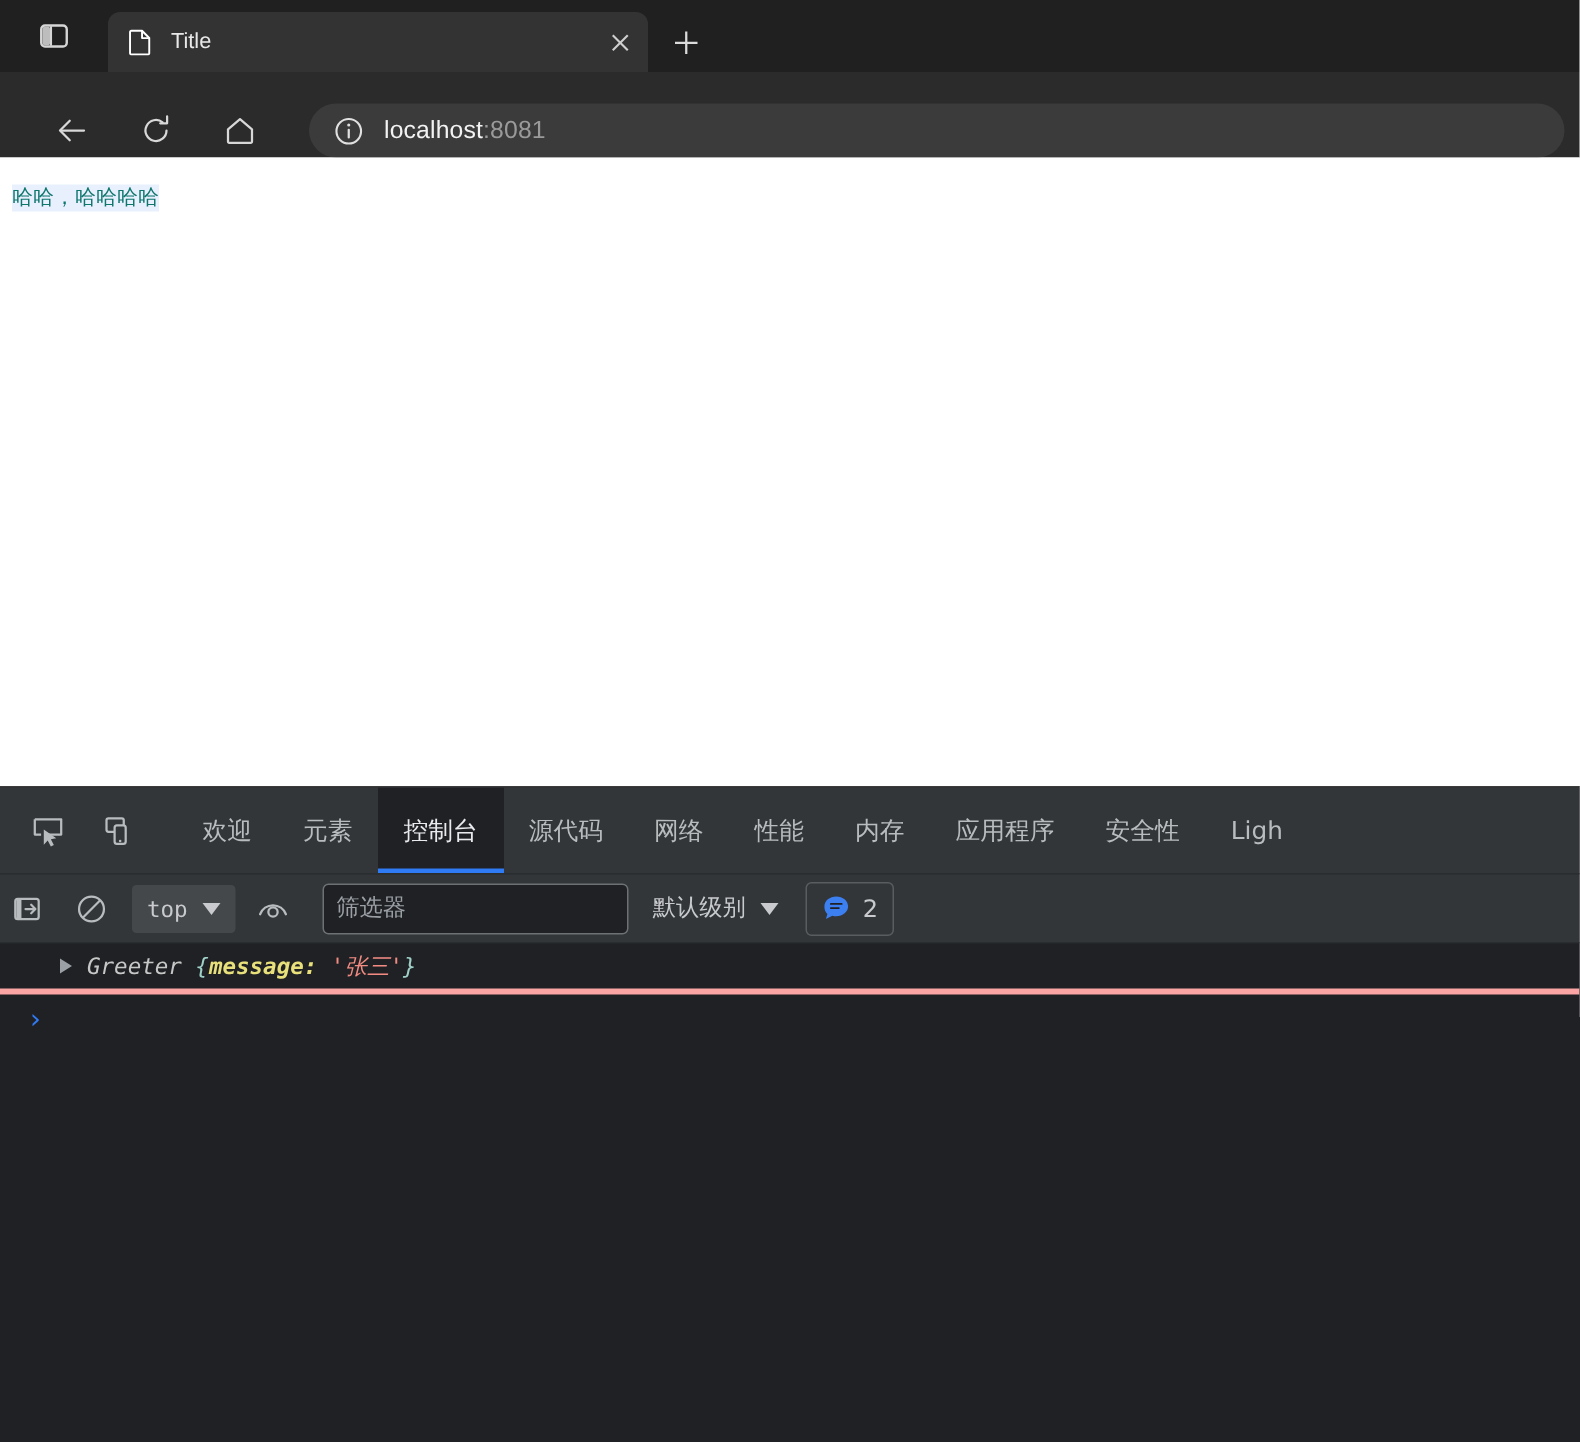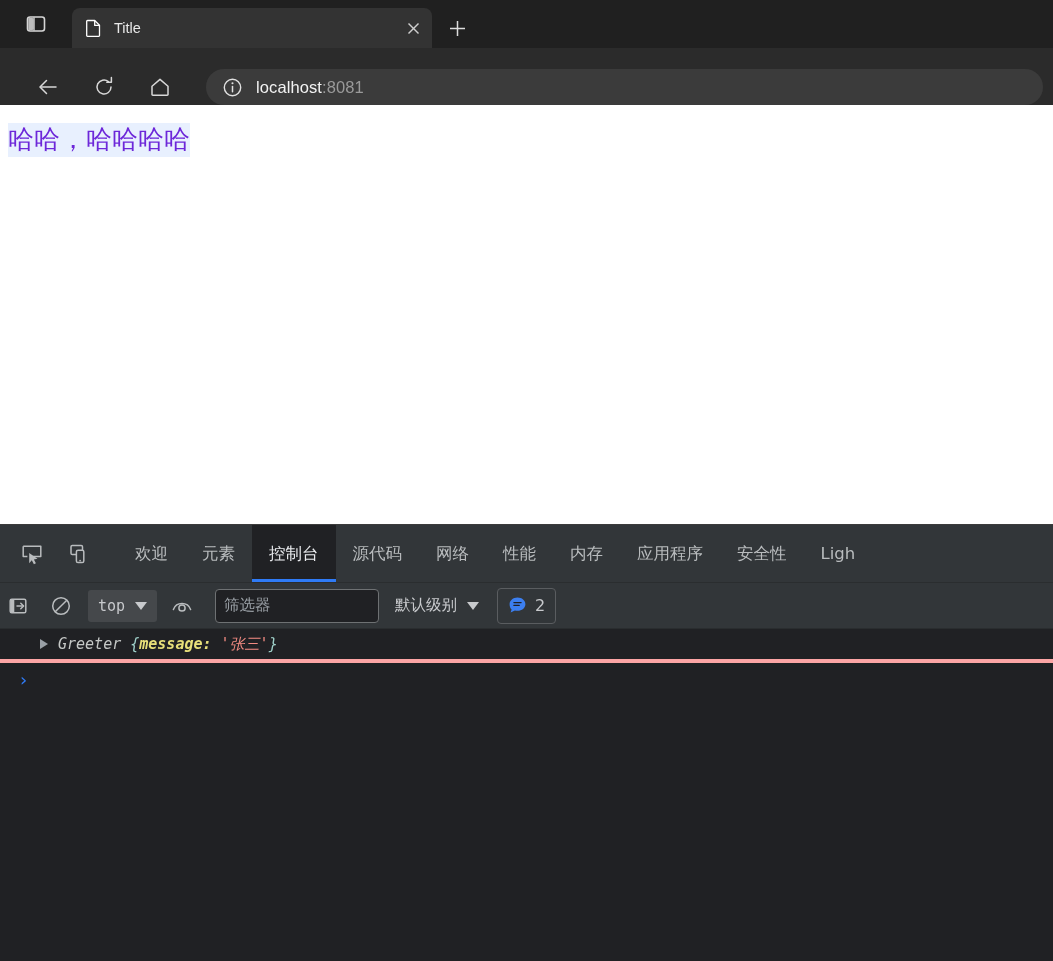--- a/index.html
+++ b/index.html
@@ -123,22 +123,22 @@
 
   
   .viewport {
     background: #ffffff;
     flex: 0 0 auto;
     height: 419px;
     overflow: hidden;
     position: relative;
   }
   .page-text {
-    font-size: 26px;
-    color: #6d28d9;
+    font-size: 14px;
+    color: #0f766e;
     margin: 18px 0 0 8px;
     line-height: 1.3;
     font-family: "DejaVu Sans", "Liberation Sans", sans-serif;
     display: inline-block;
     background: #e8f0fe;
   }
 
   
   .devtools {
     flex: 1 1 auto;
@@ -221,21 +221,21 @@
     margin-right: 10px;
     font-family: "DejaVu Sans Mono", "Liberation Mono", monospace;
   }
   .caret {
     width: 0; height: 0;
     border-left: 6px solid transparent;
     border-right: 6px solid transparent;
     border-top: 8px solid #c8cacd;
   }
   .filter-input {
-    width: 164px;
+    width: 204px;
     height: 34px;
     background: #202124;
     border: 1px solid #6e7173;
     border-radius: 4px;
     display: flex;
     align-items: center;
     padding: 0 8px;
     box-sizing: border-box;
     margin-left: 10px;
     flex: 0 0 auto;

